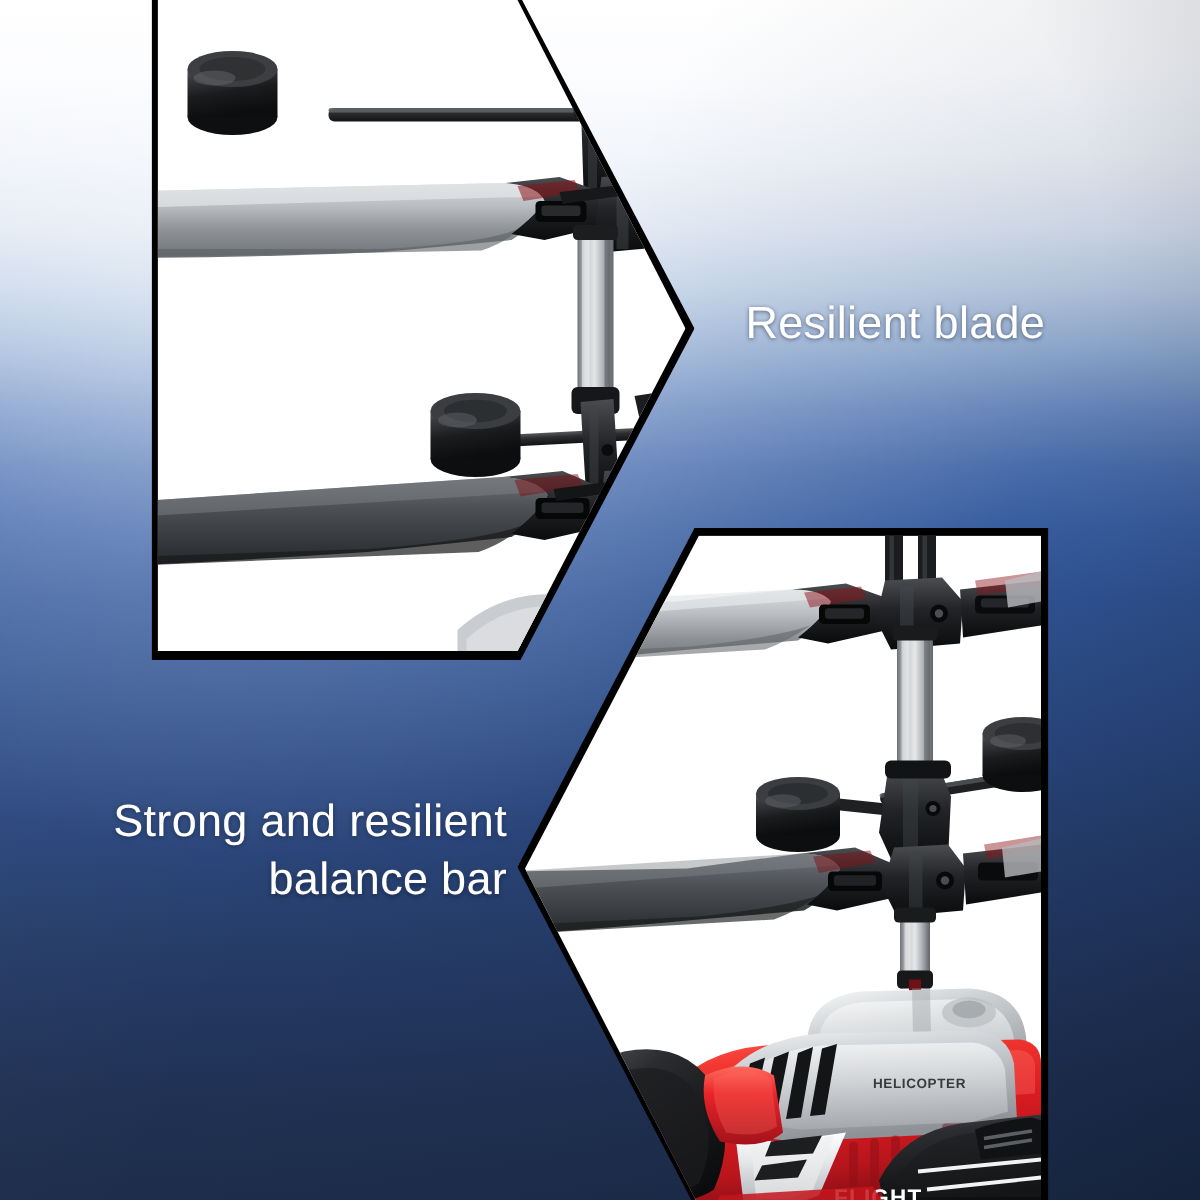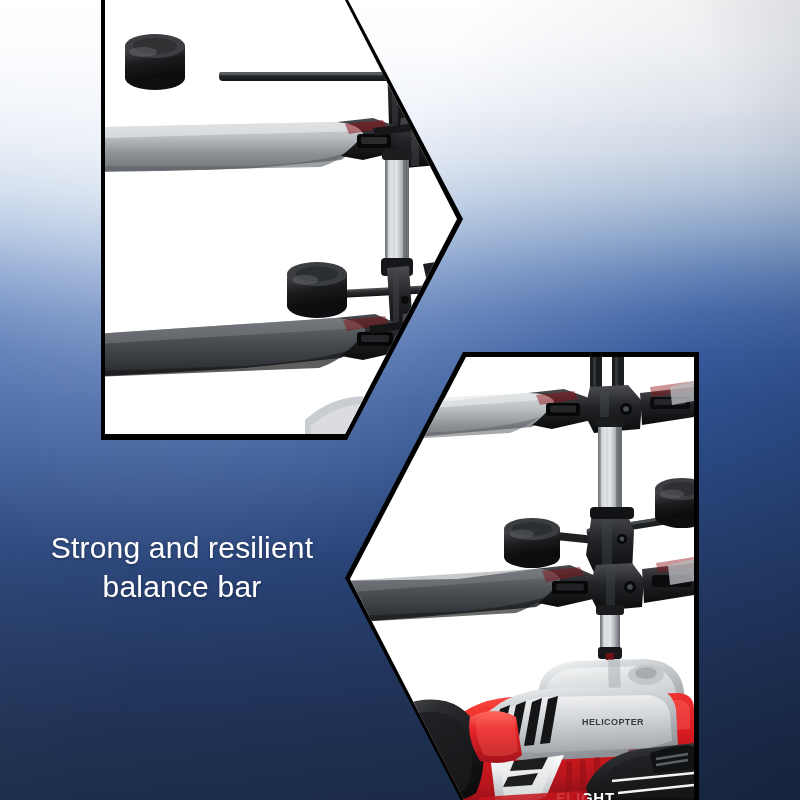--- a/index.html
+++ b/index.html
@@ -65,21 +65,21 @@
     line-height:1.30;
     white-space:pre-line;
   }
   #label-blade {
     left:497px; top:196px;
     font-size:30px;
   }
   #label-balance {
     left:26px; top:528px;
     font-size:30px;
-    text-align:center;
+    text-align:right;
     width:312px;
   }
 
   
   .panel {
     position:absolute;
     background:#000000;
     overflow:hidden;
   }
   .panel .inner {
@@ -497,17 +497,18 @@
           </g>
 
           <text x="206" y="446" font-family="Liberation Sans, sans-serif" font-size="15" font-weight="700" letter-spacing="0.8" fill="#ffffff">FLIGHT</text>
 
           <path d="M130 440 L232 434 L240 447 L126 447 Z" fill="#c4151c" opacity="0.85"></path>
         </svg>
       </div>
     </div>
   </div>
 
+  <div class="callout" id="label-blade">Resilient blade</div>
 
   <div class="callout" id="label-balance">Strong and resilient
 balance bar</div>
 
 </div>
 
 </body></html>

